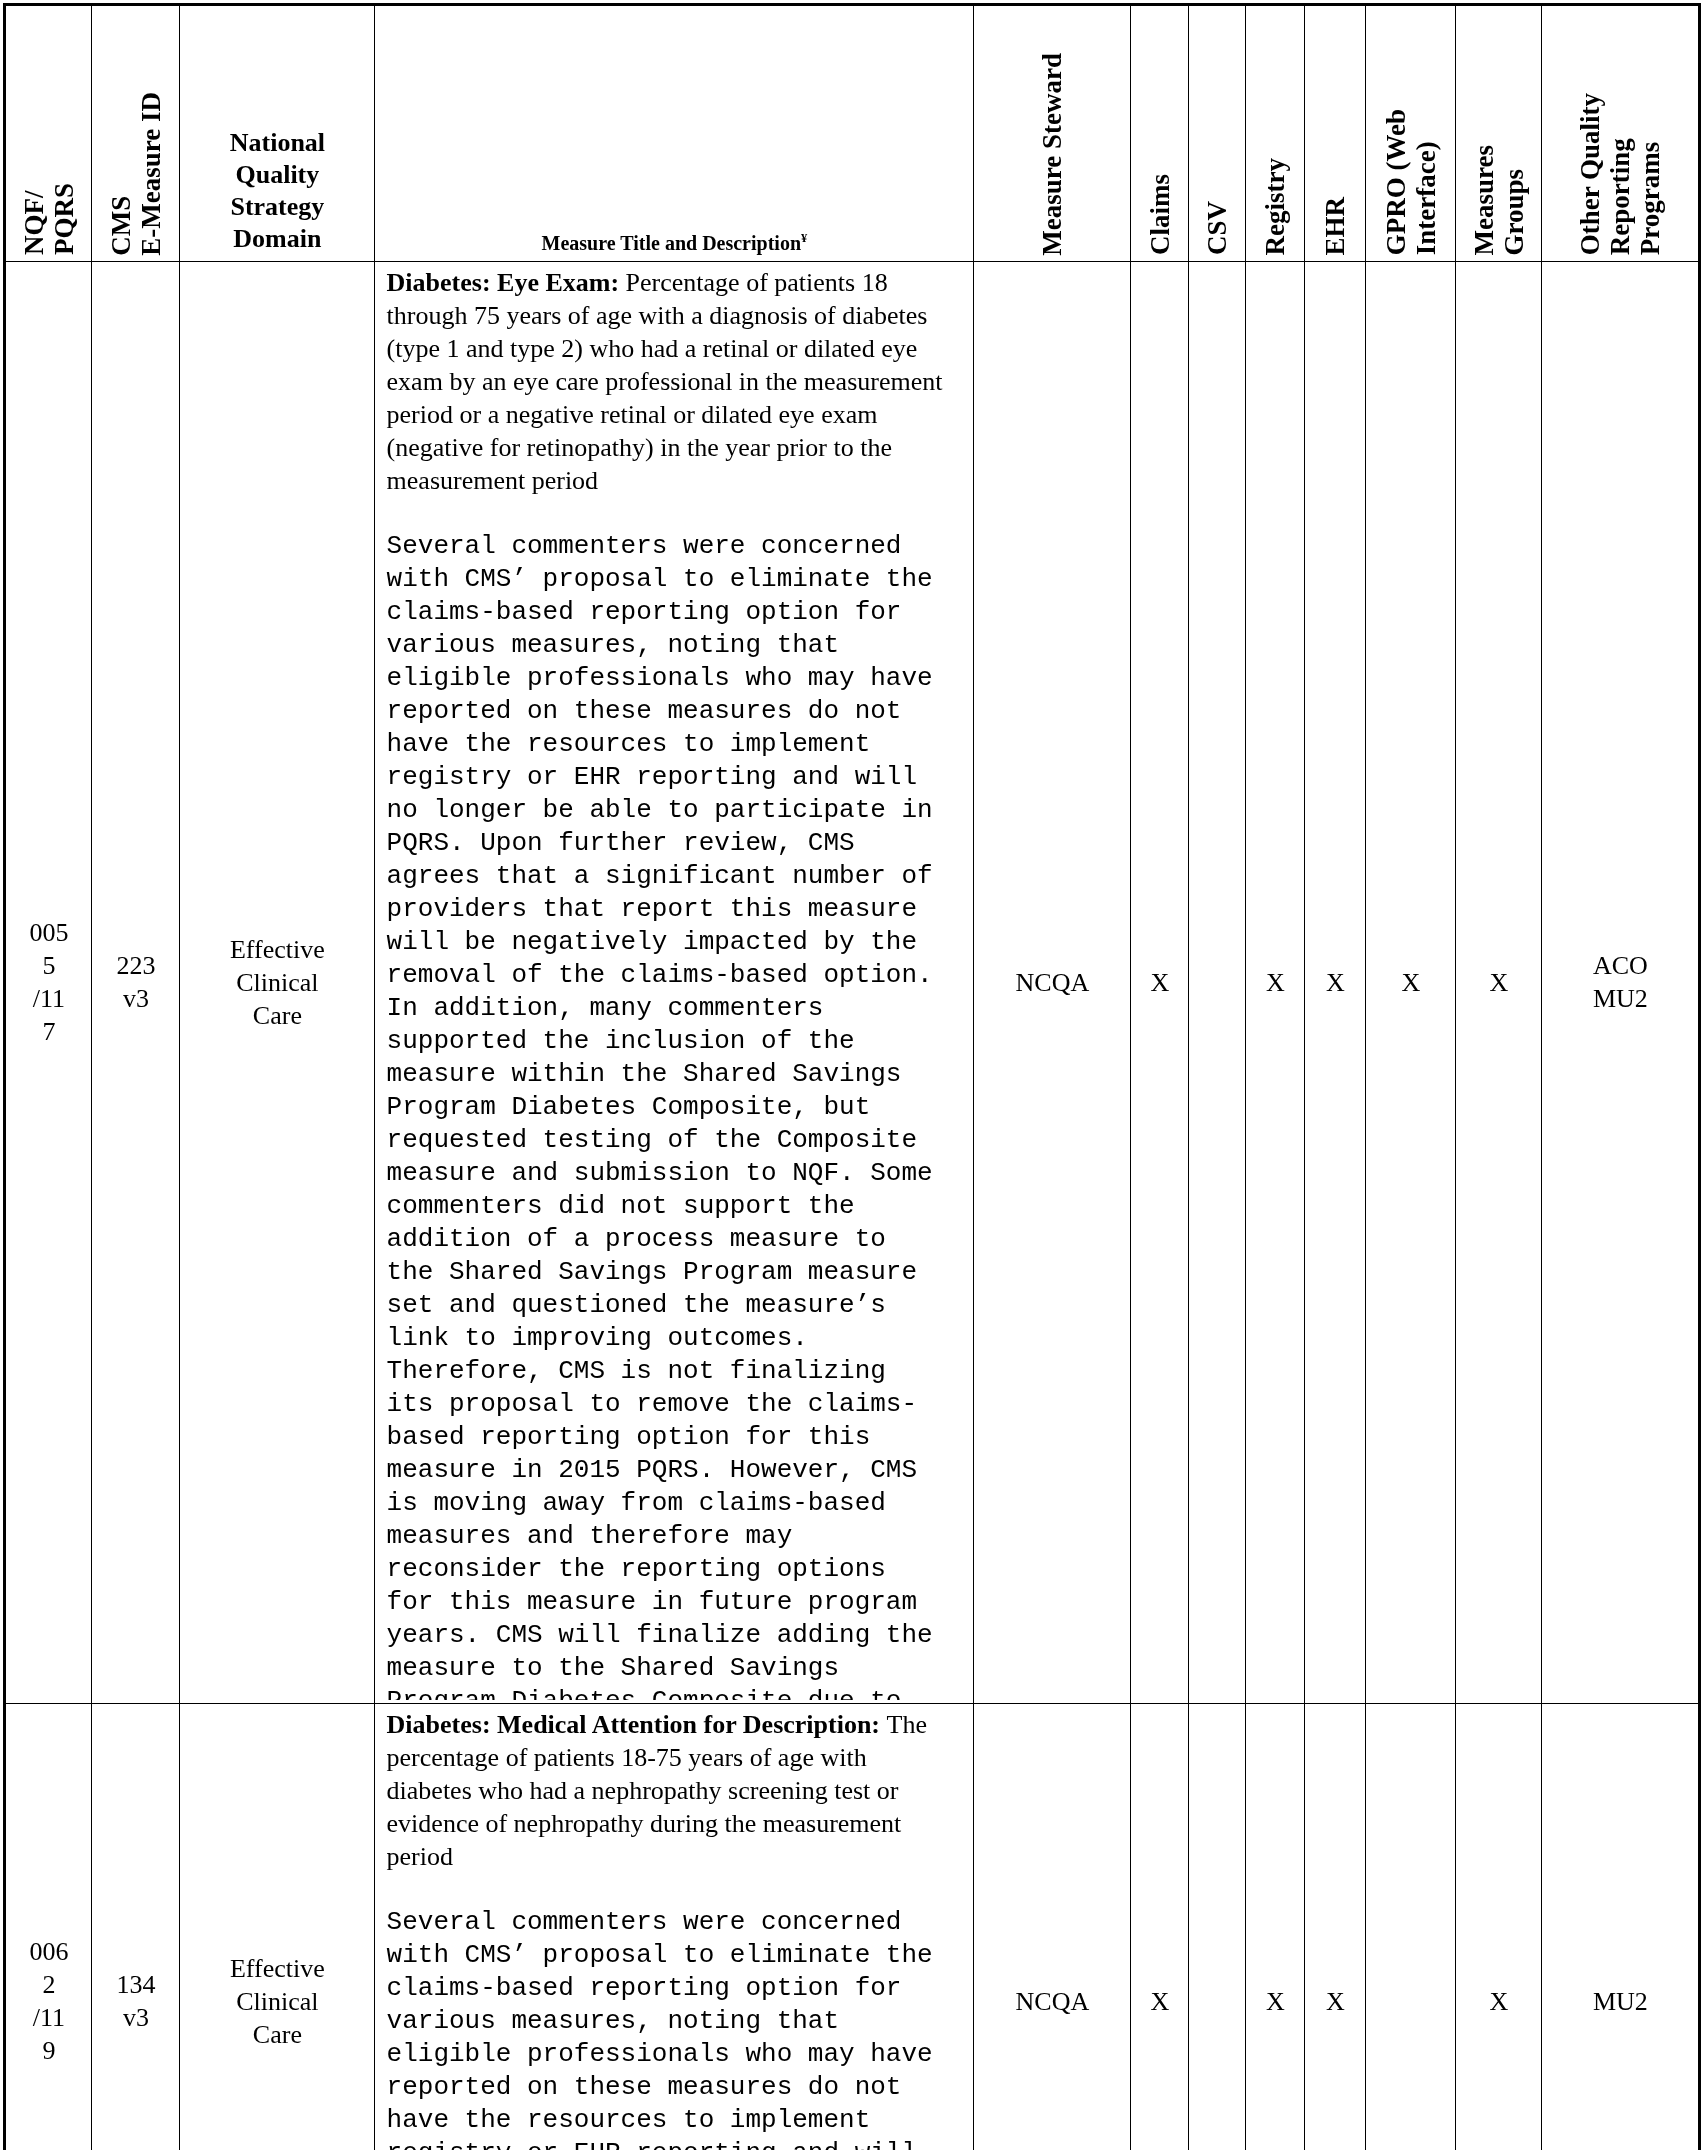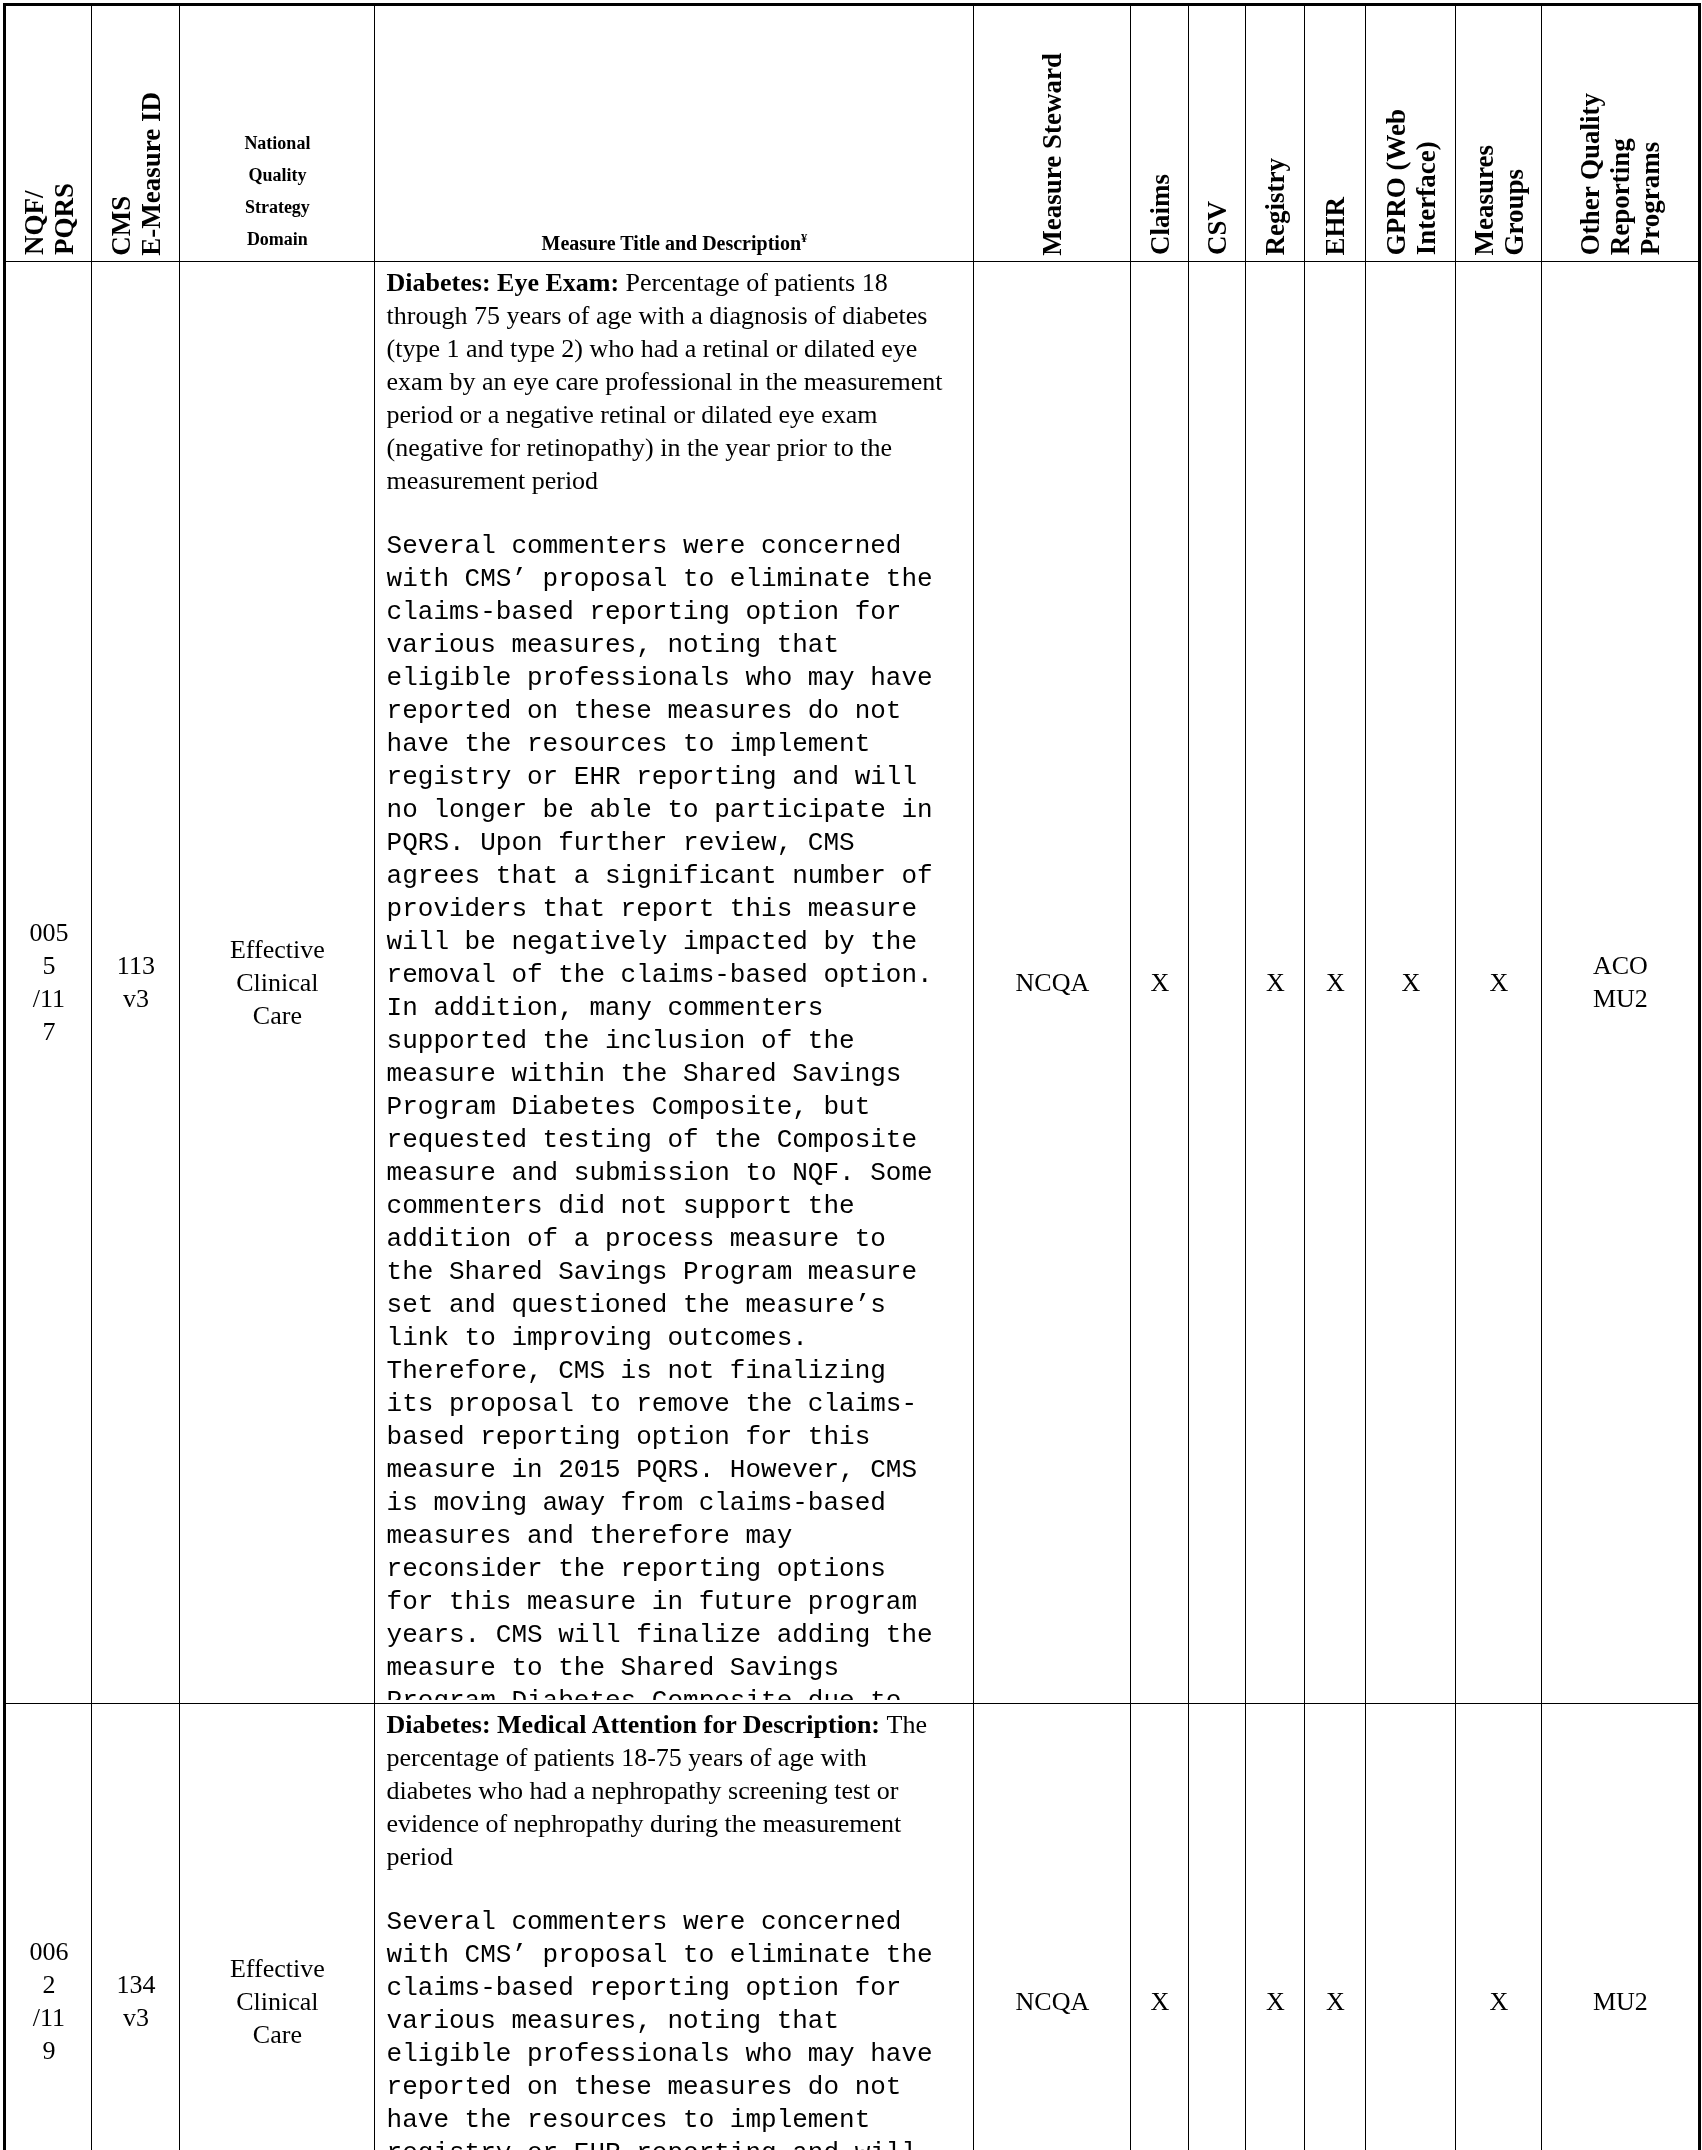--- a/index.html
+++ b/index.html
@@ -21,21 +21,21 @@
   thead th { height: 255px; vertical-align: bottom; font-weight: bold; }
   .hwrap { display: flex; justify-content: center; align-items: flex-end; height: 249px; box-sizing: border-box; padding-bottom: 5.2px; }
   .vert {
     writing-mode: vertical-rl;
     transform: rotate(180deg);
     white-space: pre-line;
     font-size: 27px;
     line-height: 1.12;
     text-align: left;
   }
-  .hhead { font-size: 18px; line-height: 32px; text-align: center; white-space: pre-line; }
+  .hhead { font-size: 26px; line-height: 32px; text-align: center; white-space: pre-line; }
   .htitle { font-size: 20px; text-align: center; }
   .htitle sup { font-size: 0.62em; vertical-align: super; line-height: 0; }
   .cell-center { text-align: center; font-size: 26px; line-height: 33px; white-space: pre-line; }
   td.desc-cell { vertical-align: top; }
   .clip { overflow: hidden; box-sizing: border-box; }
   .clip.r1 { height: 1438px; padding: 4.3px 11.2px 0 11.2px; }
   .clip.r2 { height: 591px; padding: 4.3px 11.2px 0 11.2px; }
   .desc { font-size: 26px; line-height: 33px; text-align: left; }
   .desc p { margin: 0 16px 33px 0; }
   .desc p:last-child { margin-bottom: 0; font-family: Liberation Mono, monospace; }
@@ -134,21 +134,21 @@
             </div>
         </th>
       </tr>
     </thead>
     <tbody>
       <tr class="r1">
         <td class="cell-center">005
 5
 /11
 7</td>
-        <td class="cell-center">113
+        <td class="cell-center">223
 v3</td>
         <td class="cell-center">Effective
 Clinical
 Care</td>
         <td class="desc-cell">
           <div class="clip r1">
             <div class="desc">
               <p><span class="bold">Diabetes: Eye Exam: </span><span>Percentage of patients 18 through 75 years of age with a diagnosis of diabetes (type 1 and type 2) who had a retinal or dilated eye exam by an eye care professional in the measurement period or a negative retinal or dilated eye exam (negative for retinopathy) in the year prior to the measurement period</span></p>
               <p>Several commenters were concerned with CMS’ proposal to eliminate the claims-based reporting option for various measures, noting that eligible professionals who may have reported on these measures do not have the resources to implement registry or EHR reporting and will no longer be able to participate in PQRS.  Upon further review, CMS agrees that a significant number of providers that report this measure will be negatively impacted by the removal of the claims-based option. In addition, many commenters supported the inclusion of the measure within the Shared Savings Program Diabetes Composite, but requested testing of the Composite measure and submission to NQF.  Some commenters did not support the addition of a process measure to the Shared Savings Program measure set and questioned the measure’s link to improving outcomes. Therefore, CMS is not finalizing its proposal to remove the claims-based reporting option for this measure in 2015 PQRS. However, CMS is moving away from claims-based measures and therefore may reconsider the reporting options for this measure in future program years. CMS will finalize adding the measure to the Shared Savings Program Diabetes Composite due to its clinical importance, alignment with PQRS, and stakeholder support.</p>
             </div>

